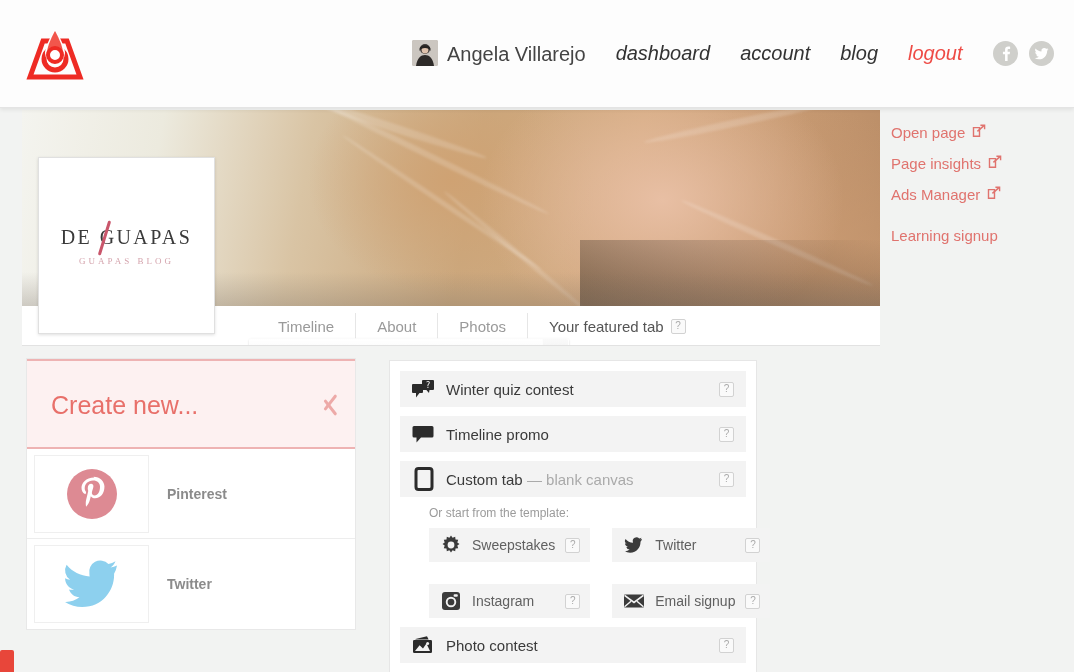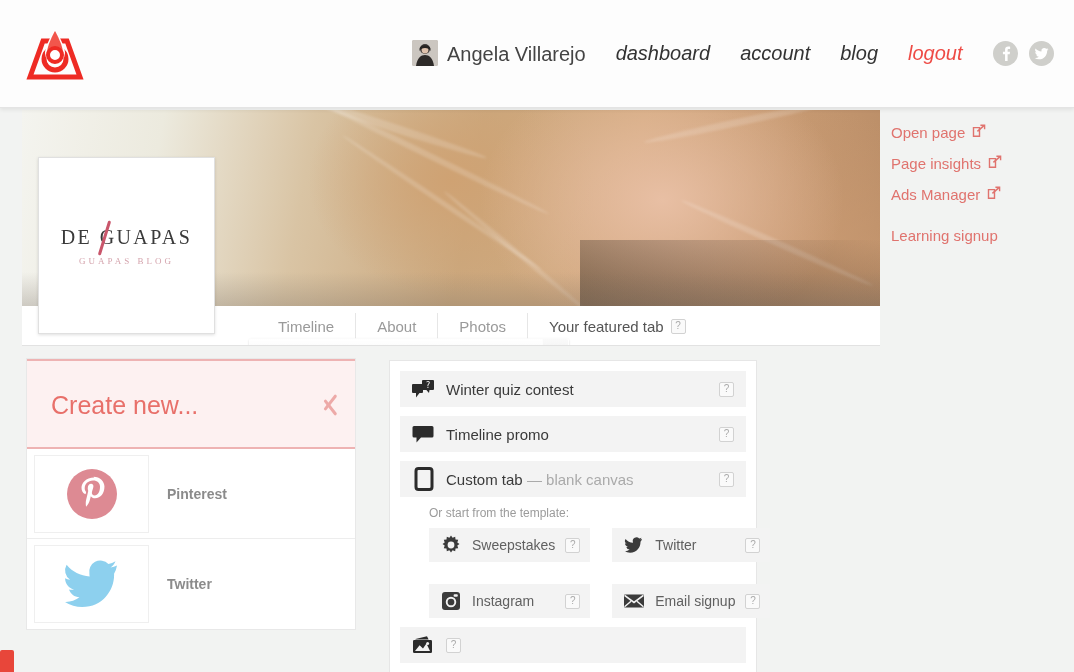--- a/index.html
+++ b/index.html
@@ -453,17 +453,18 @@
 
   <div class="tab-row" style="margin-bottom:0;">
     <span class="icon-slot">
       <svg width="23" height="20" viewBox="0 0 23 20">
         <path d="M3.5 4 L15 1.2 l1.6 3.4 H3.5 z" fill="#2b2b2b"></path>
         <rect x="1" y="5" width="19" height="13" rx="1.2" fill="#2b2b2b"></rect>
         <path d="M3 16 L7.6 10.2 L11 13.4 L14.4 8.6 L18 16 z" fill="#f3f3f3"></path>
         <circle cx="15.6" cy="8.4" r="1.5" fill="#f3f3f3"></circle>
       </svg>
     </span>
+    <span class="tab-row-label">Photo contest</span>
     <span class="qbox">?</span>
   </div>
 </div>
 
 <div class="corner-badge"></div>
 
 </body></html>

